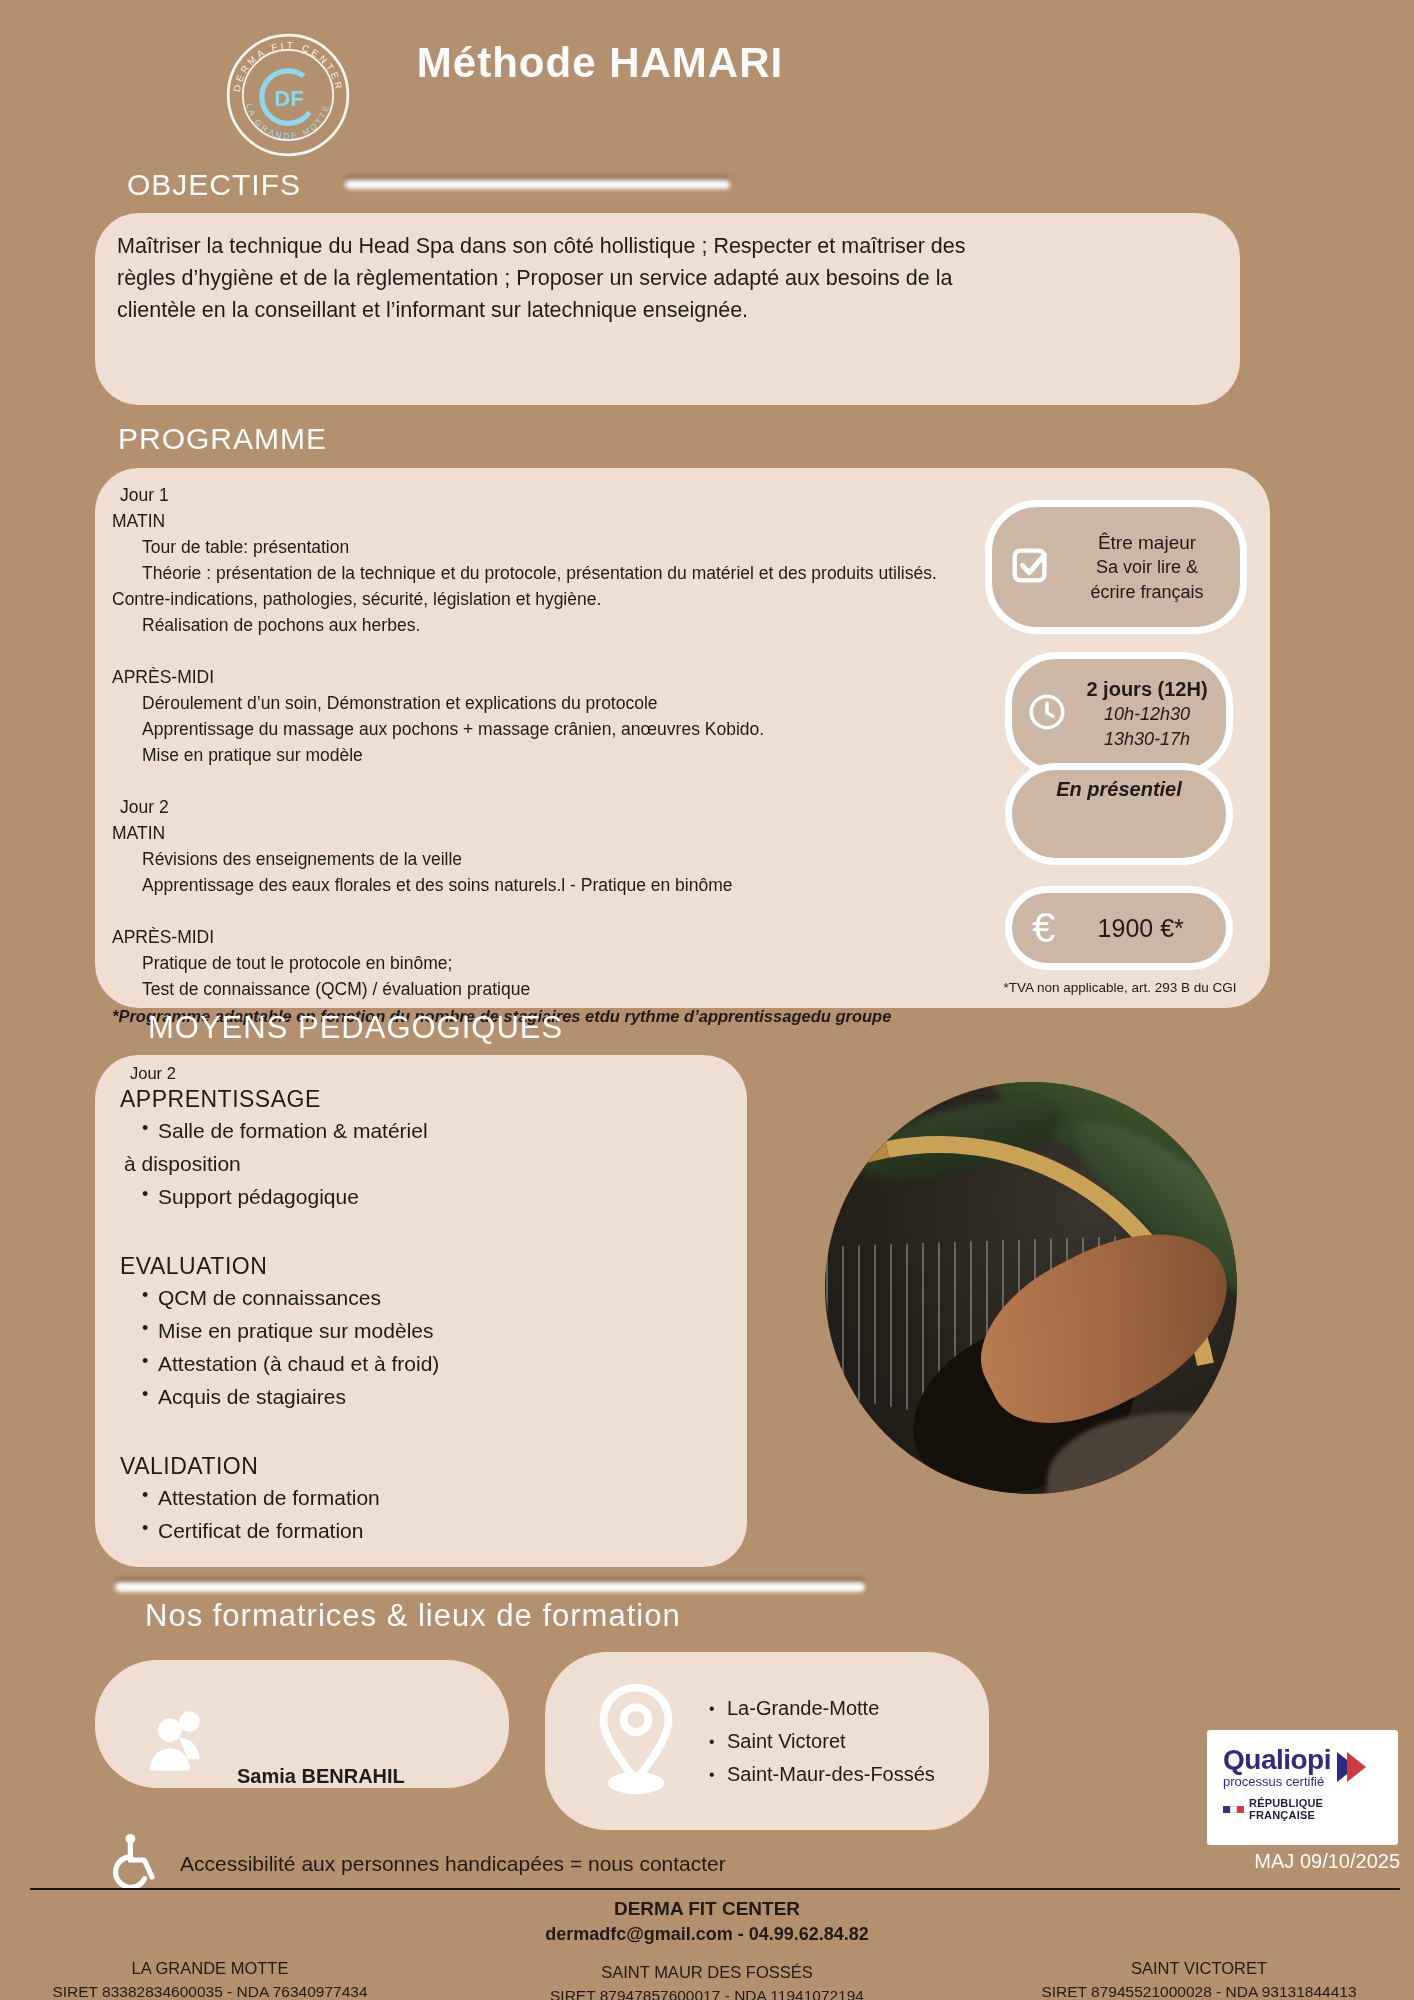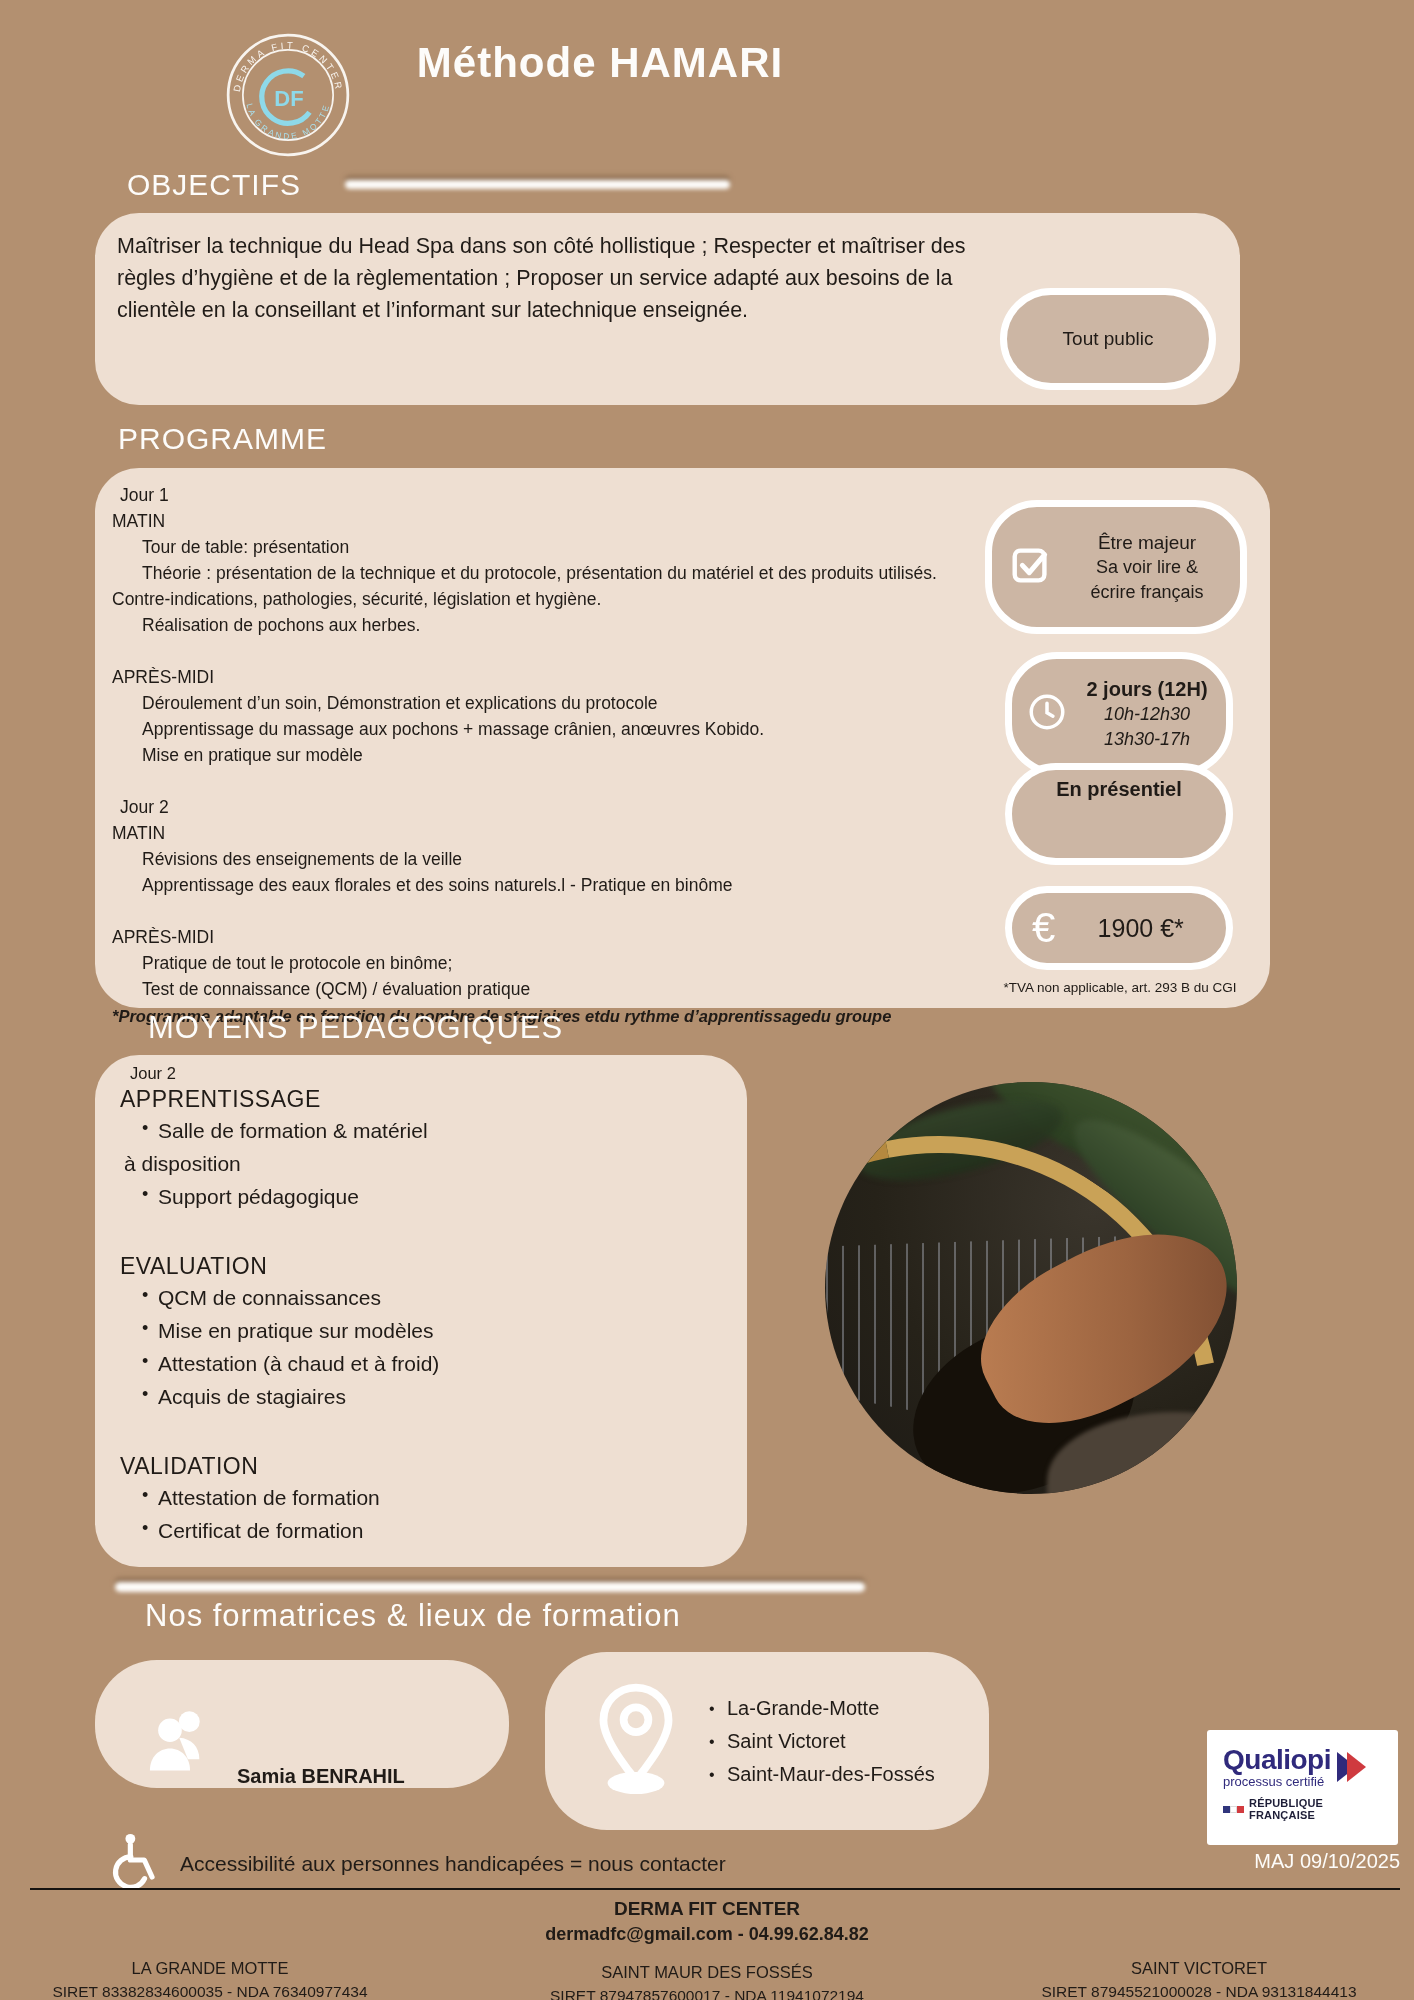--- a/index.html
+++ b/index.html
@@ -43,21 +43,21 @@
   .pill-prereq{left:985px;top:500px;width:262px;height:134px;}
   .pill-duree{left:1005px;top:652px;width:228px;height:124px;}
   .pill-mode{left:1005px;top:763px;width:228px;height:102px;align-items:flex-start;}
   .pill-prix{left:1005px;top:886px;width:228px;height:84px;}
   .pill .icon{flex:0 0 auto;}
   .pill .ptxt{flex:1;text-align:center;}
   .pp1{font-size:19px;line-height:25px;}
   .pp2{font-size:18px;line-height:25px;}
   .pd-title{font-size:20px;font-weight:bold;line-height:26px;}
   .pd-time{font-size:18px;font-style:italic;line-height:25px;}
-  .pm-label{font-size:20px;font-weight:bold;width:100%;text-align:center;margin-top:8px;}
+  .pm-label{font-size:20px;font-weight:bold;width:100%;text-align:center;margin-top:8px;font-style:italic;}
   .euro-glyph{font-size:42px;color:#fff;font-weight:400;margin-left:20px;}
   .prix-val{font-size:25px;}
   .tva-note{left:985px;top:980px;width:270px;font-size:13.5px;text-align:center;}
 
   
   .moyens-card{left:95px;top:1055px;width:652px;height:512px;background:var(--card);border-radius:44px;}
   .moyens-inner{left:120px;top:1062px;width:600px;}
   .m-jour{font-size:16.5px;padding-left:10px;line-height:22px;}
   .m-title{font-size:23px;line-height:30px;letter-spacing:.5px;}
   .m-gap{height:38px;}
@@ -143,23 +143,20 @@
 
   <div class="abs title">
     <div class="t2">Méthode HAMARI</div>
   </div>
 
   <div class="abs sec-head" style="left:118px;top:168px;margin-left:9px;">OBJECTIFS</div>
   <div class="abs brush" style="left:345px;top:180px;width:385px;height:9px;"></div>
 
   <div class="abs obj-card"></div>
   <div class="abs obj-body">Maîtriser la technique du Head Spa dans son côté hollistique ; Respecter et maîtriser des règles d’hygiène et de la règlementation ; Proposer un service adapté aux besoins de la clientèle en la conseillant et l’informant sur latechnique enseignée.</div>
-  <div class="abs tout-pill">
-    <span>Tout public</span>
-  </div>
 
   <div class="abs sec-head" style="left:118px;top:422px;">PROGRAMME</div>
   <div class="abs prog-card"></div>
 
   <div class="abs prog-text">
     <div class="p-day">Jour 1</div>
     <div class="p-period">MATIN</div>
     <div class="p-item">Tour de table: présentation</div>
     <div class="p-wrap">Théorie : présentation de la technique et du protocole, présentation du matériel et des produits utilisés. Contre-indications, pathologies, sécurité, législation et hygiène.</div>
     <div class="p-item">Réalisation de pochons aux herbes.</div>

